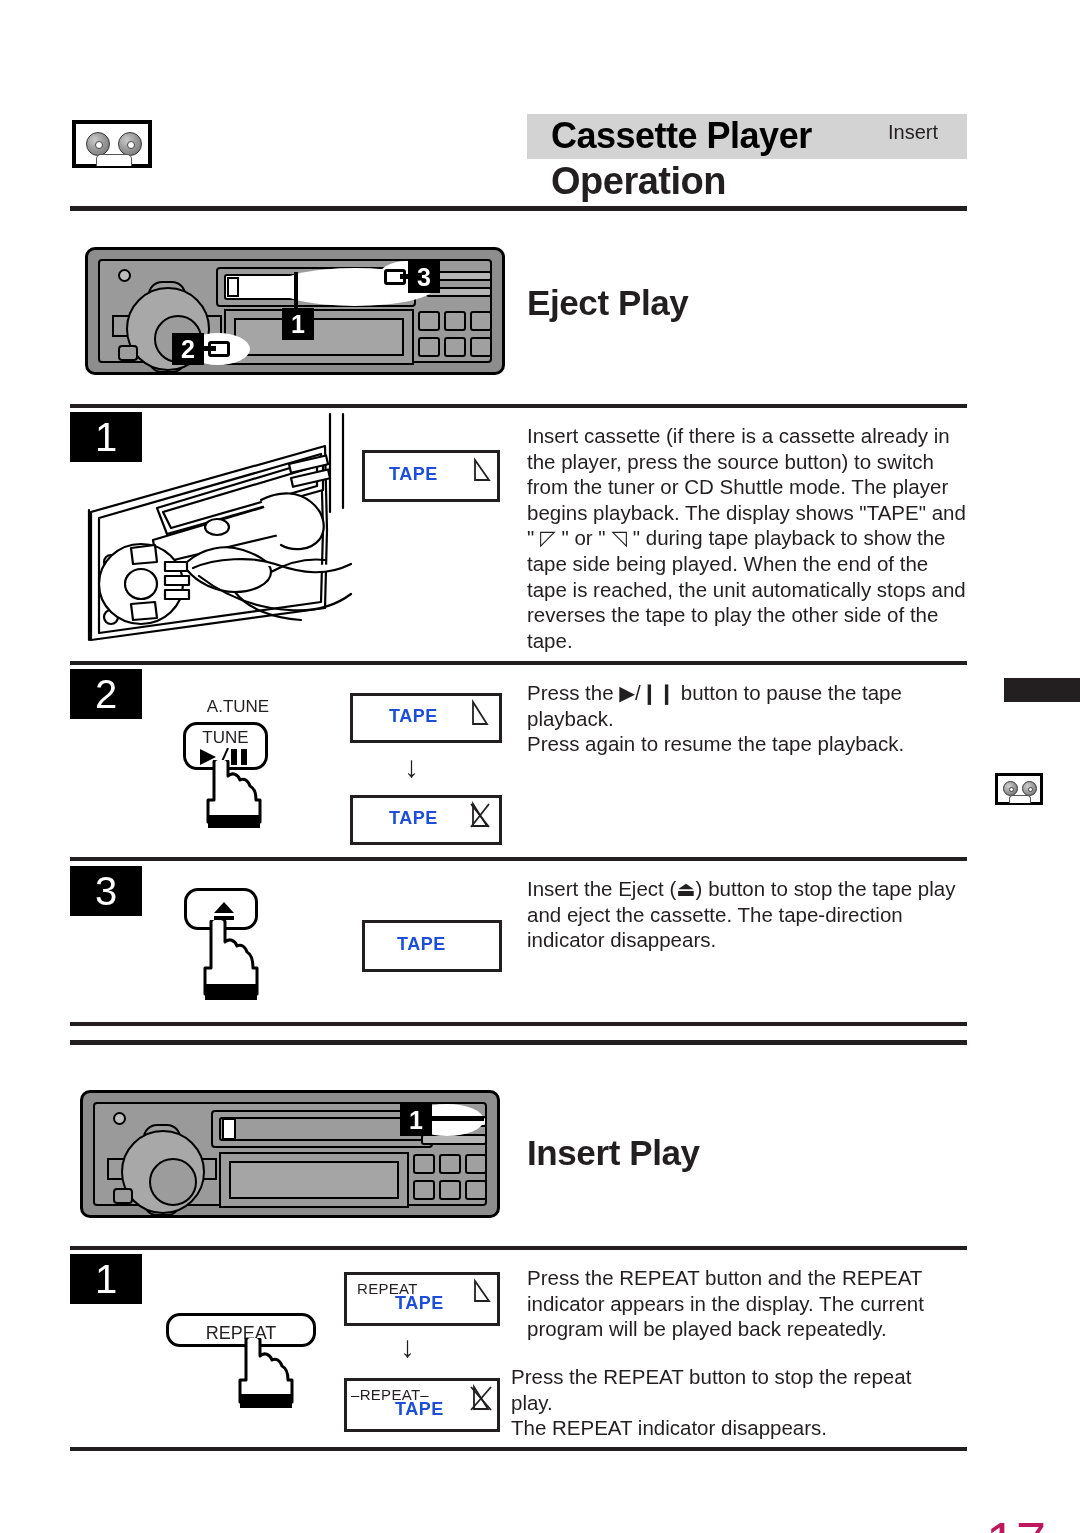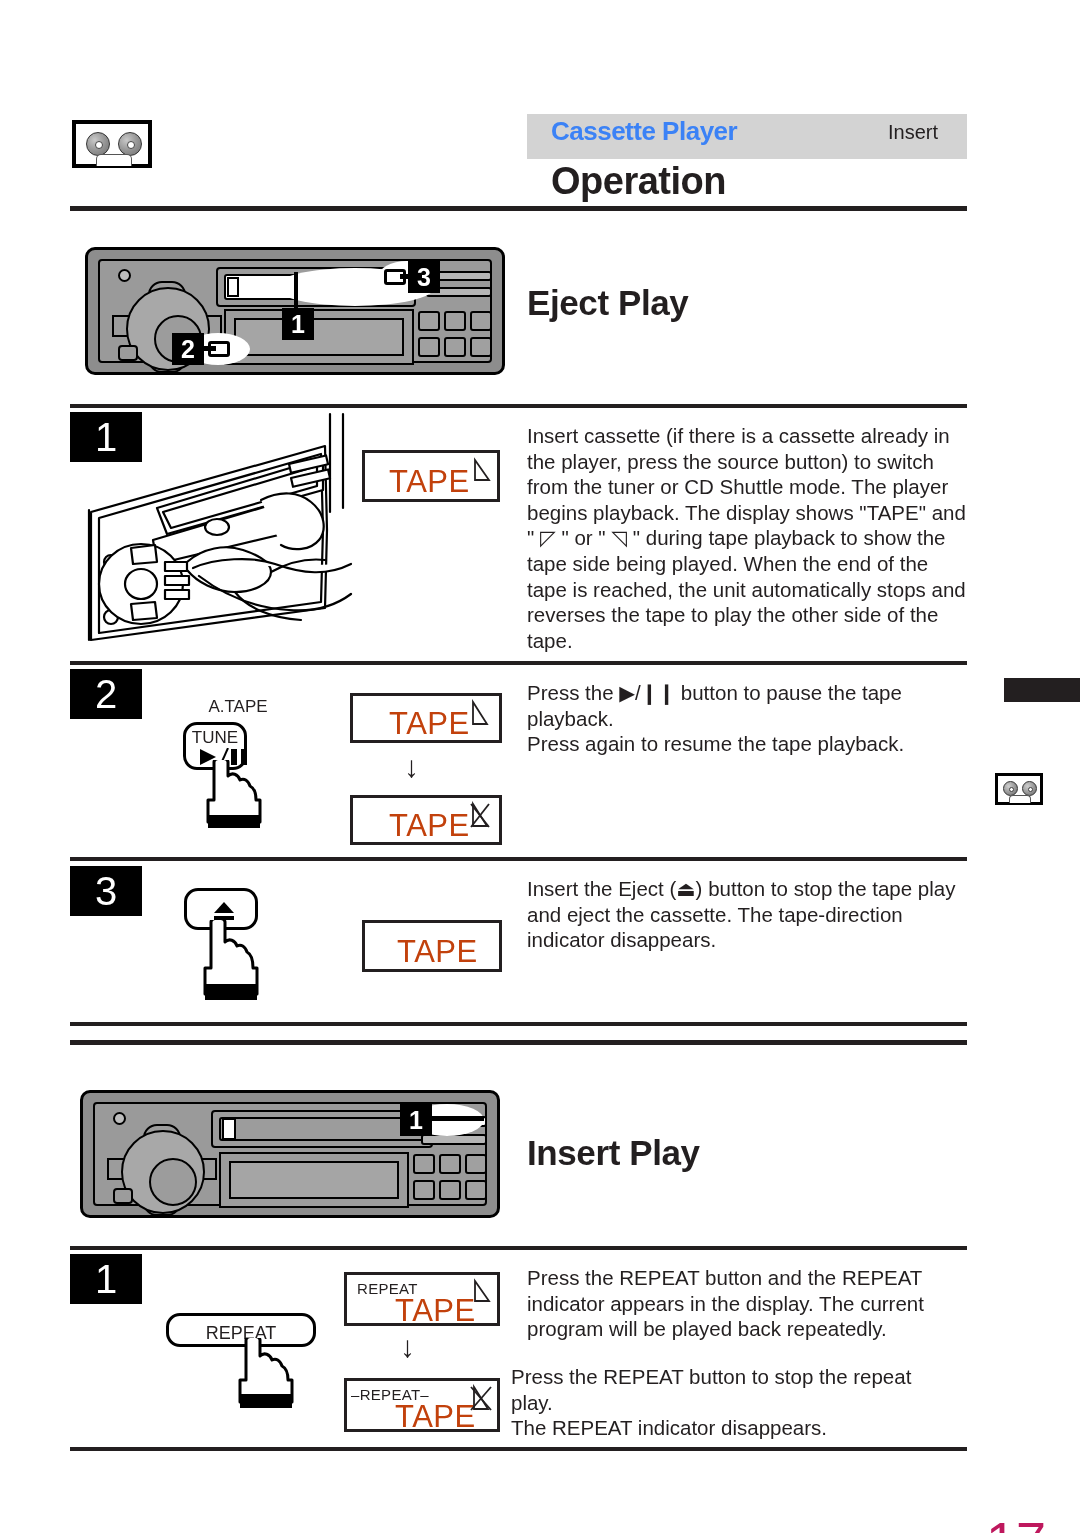--- a/index.html
+++ b/index.html
@@ -53,25 +53,25 @@
     width: 36px; height: 12px;
     border: 1px solid #555;
     border-bottom: none;
     border-radius: 5px 5px 0 0;
     background: #fff;
   }
 
   #title-main {
     position: absolute;
     left: 551px; top: 118px;
-    font-size: 26px;
+    font-size: 36px;
     font-weight: bold;
     letter-spacing: -0.5px;
     line-height: 1.02;
-    color: #3b82f6;
+    color: #000000;
     white-space: nowrap;
   }
   #title-sub {
     position: absolute;
     left: 551px; top: 160px;
     font-size: 38px;
     font-weight: bold;
     letter-spacing: -0.5px;
     color: #231f20;
   }
@@ -239,24 +239,24 @@
   }
 
   
   .disp {
     position: absolute;
     border: 3px solid #231f20;
     background: #fff;
   }
   .disp-tape {
     position: absolute;
-    font-size: 31px;
-    font-weight: normal;
+    font-size: 18px;
+    font-weight: bold;
     letter-spacing: 0.5px;
-    color: #c2410c;
+    color: #1d4ed8;
   }
   .disp-repeat {
     position: absolute;
     font-size: 15px;
     color: #231f20;
     letter-spacing: 0.3px;
   }
   .tri-icon { position: absolute; }
   .arrow-down {
     position: absolute;
@@ -442,23 +442,23 @@
     <path d="M4 3 L18 23 L4 23 Z" fill="none" stroke="#231f20" stroke-width="1.8"></path>
   </svg>
 </div>
 
 <div class="body-text" style="left:527px; top:423px; width:442px;">Insert cassette (if there is a cassette already in the player, press the source button) to switch from the tuner or CD Shuttle mode. The player begins playback. The display shows "TAPE" and " ◸ " or " ◹ " during tape playback to show the tape side being played. When the end of the tape is reached, the unit automatically stops and reverses the tape to play the other side of the tape.</div>
 
 <div class="rule" style="top:661px;"></div>
 <div class="step-badge" style="left:70px; top:669px;">2</div>
 
 <div style="position:absolute; left:183px; top:697px; width:110px; text-align:center;">
-  <span style="font-size:17px; color:#231f20;">A.TAPE</span>
-</div>
-<div class="hw-btn" style="left:183px; top:722px; width:64px; height:48px;">
+  <span style="font-size:17px; color:#231f20;">A.TUNE</span>
+</div>
+<div class="hw-btn" style="left:183px; top:722px; width:85px; height:48px;">
   <div class="hw-label" style="top:3px;">TUNE</div>
   <svg style="position:absolute; left:12px; top:23px; width:52px; height:18px;" viewBox="0 0 52 18">
     <path d="M2 1 L18 9 L2 17 Z" fill="#000"></path>
     <path d="M22 18 L30 0" stroke="#000" stroke-width="2"></path>
     <rect x="33" y="1" width="6" height="16" fill="#000"></rect>
     <rect x="43" y="1" width="6" height="16" fill="#000"></rect>
   </svg>
 </div>
 <svg class="hand-art" style="left:196px; top:760px; width:80px; height:70px;" viewBox="0 0 80 70">
   <g fill="#ffffff" stroke="#000" stroke-width="3" stroke-linejoin="round">

